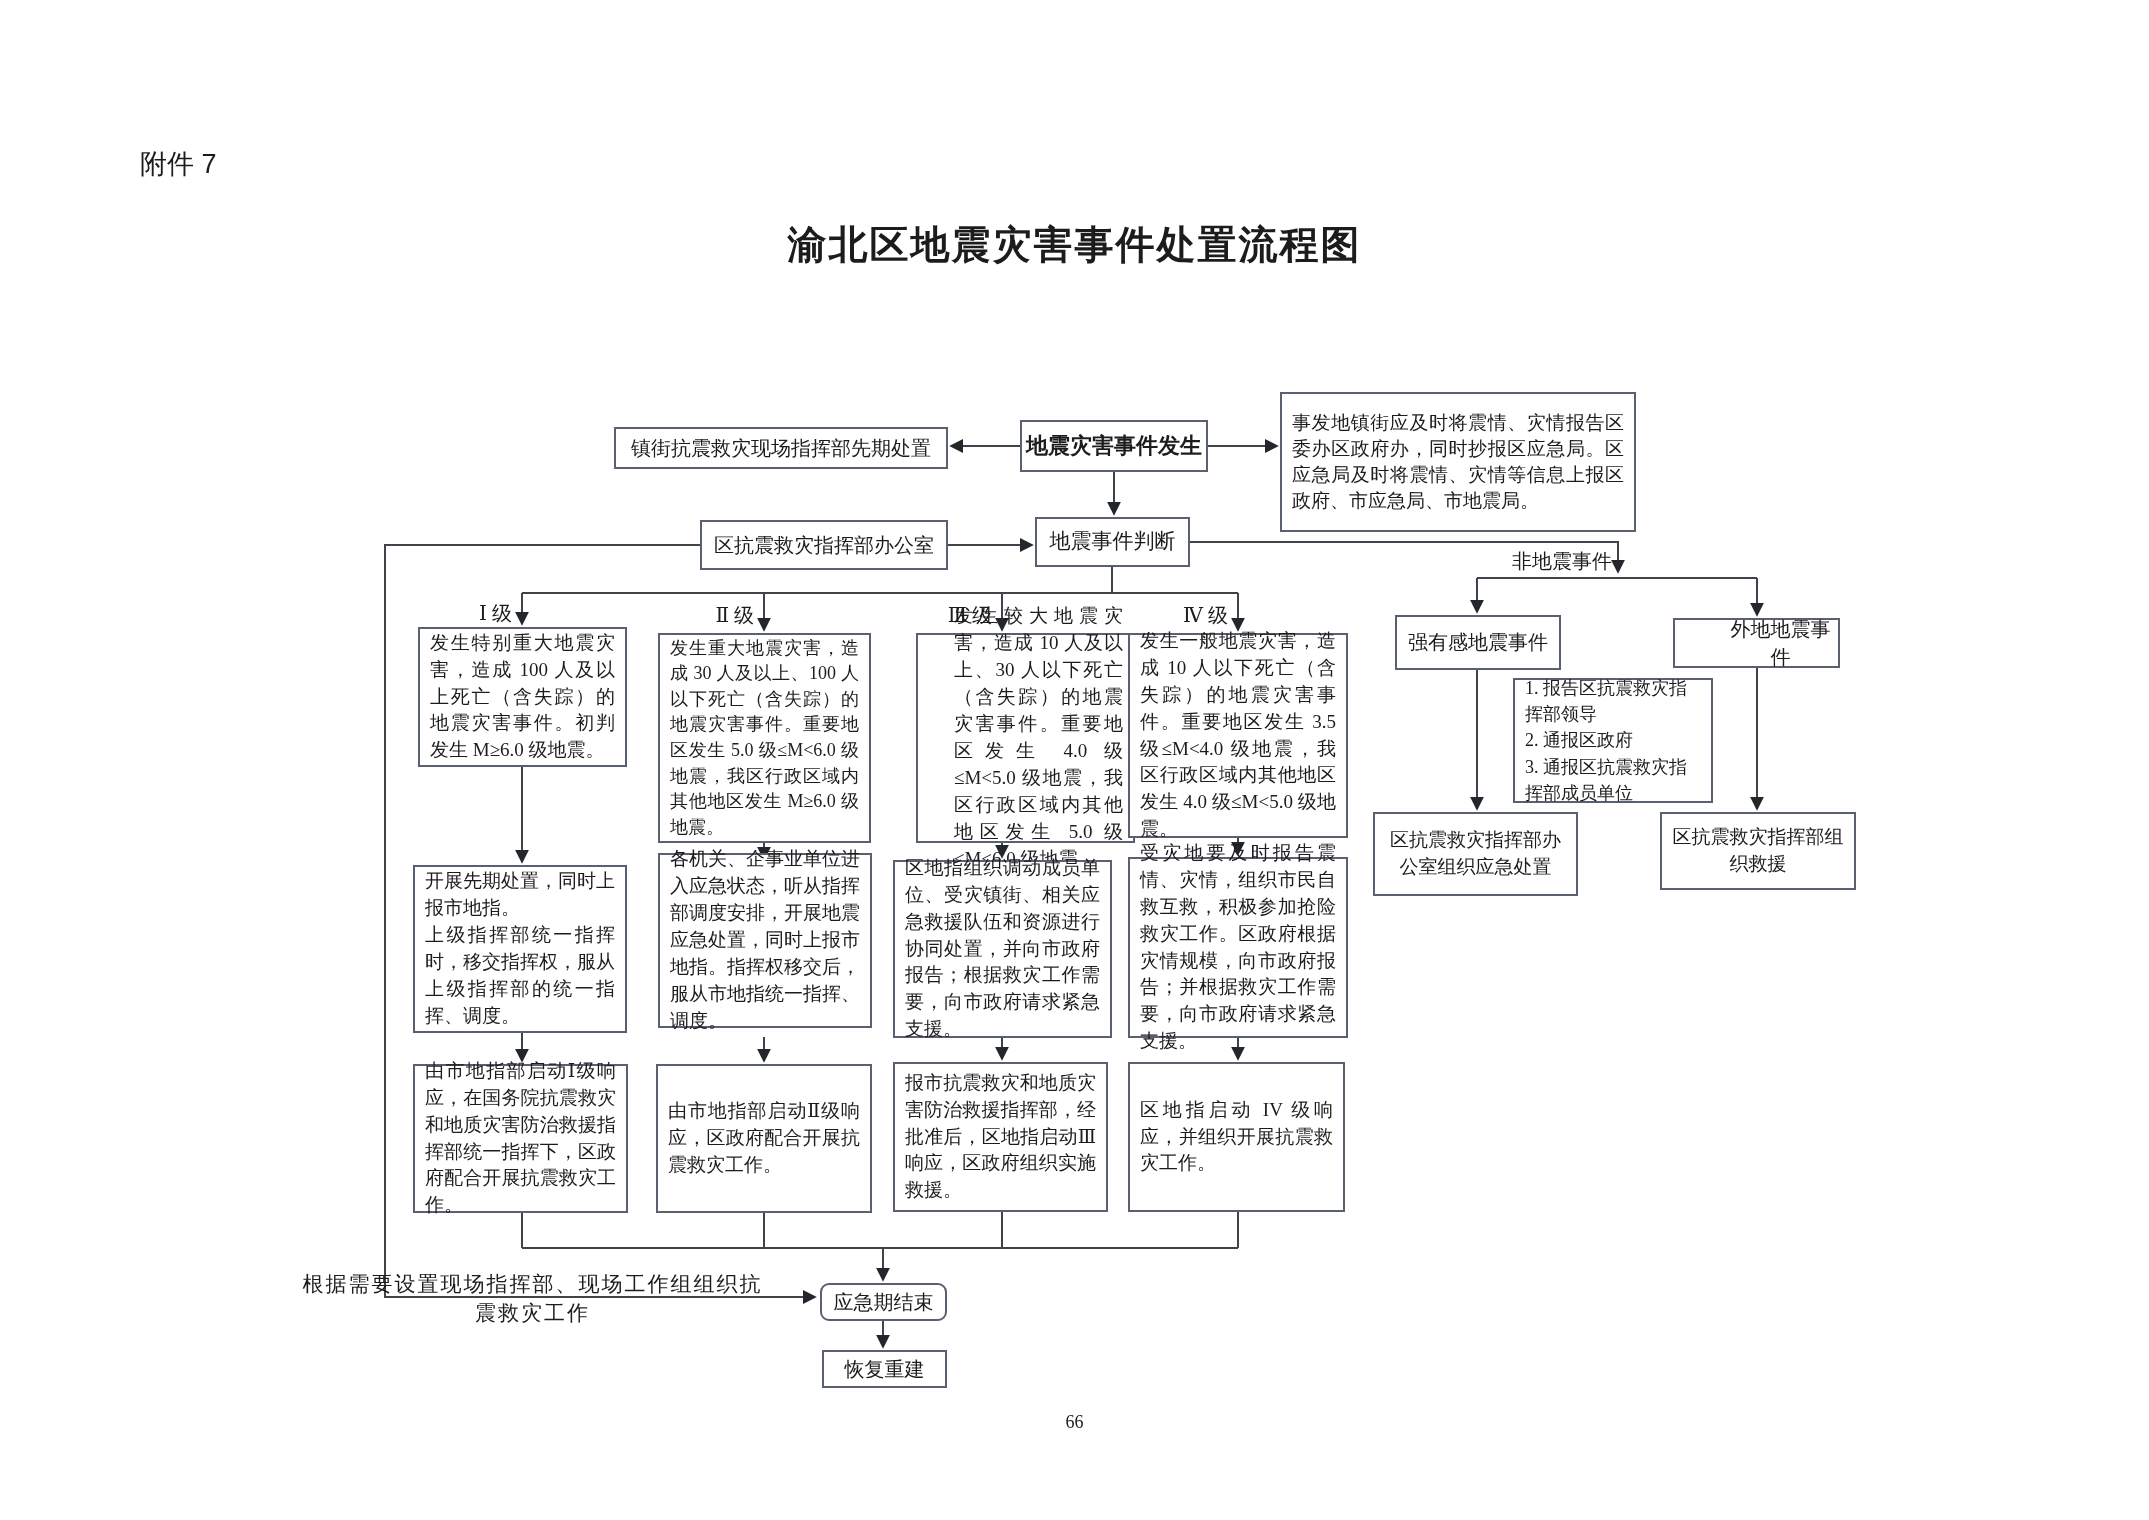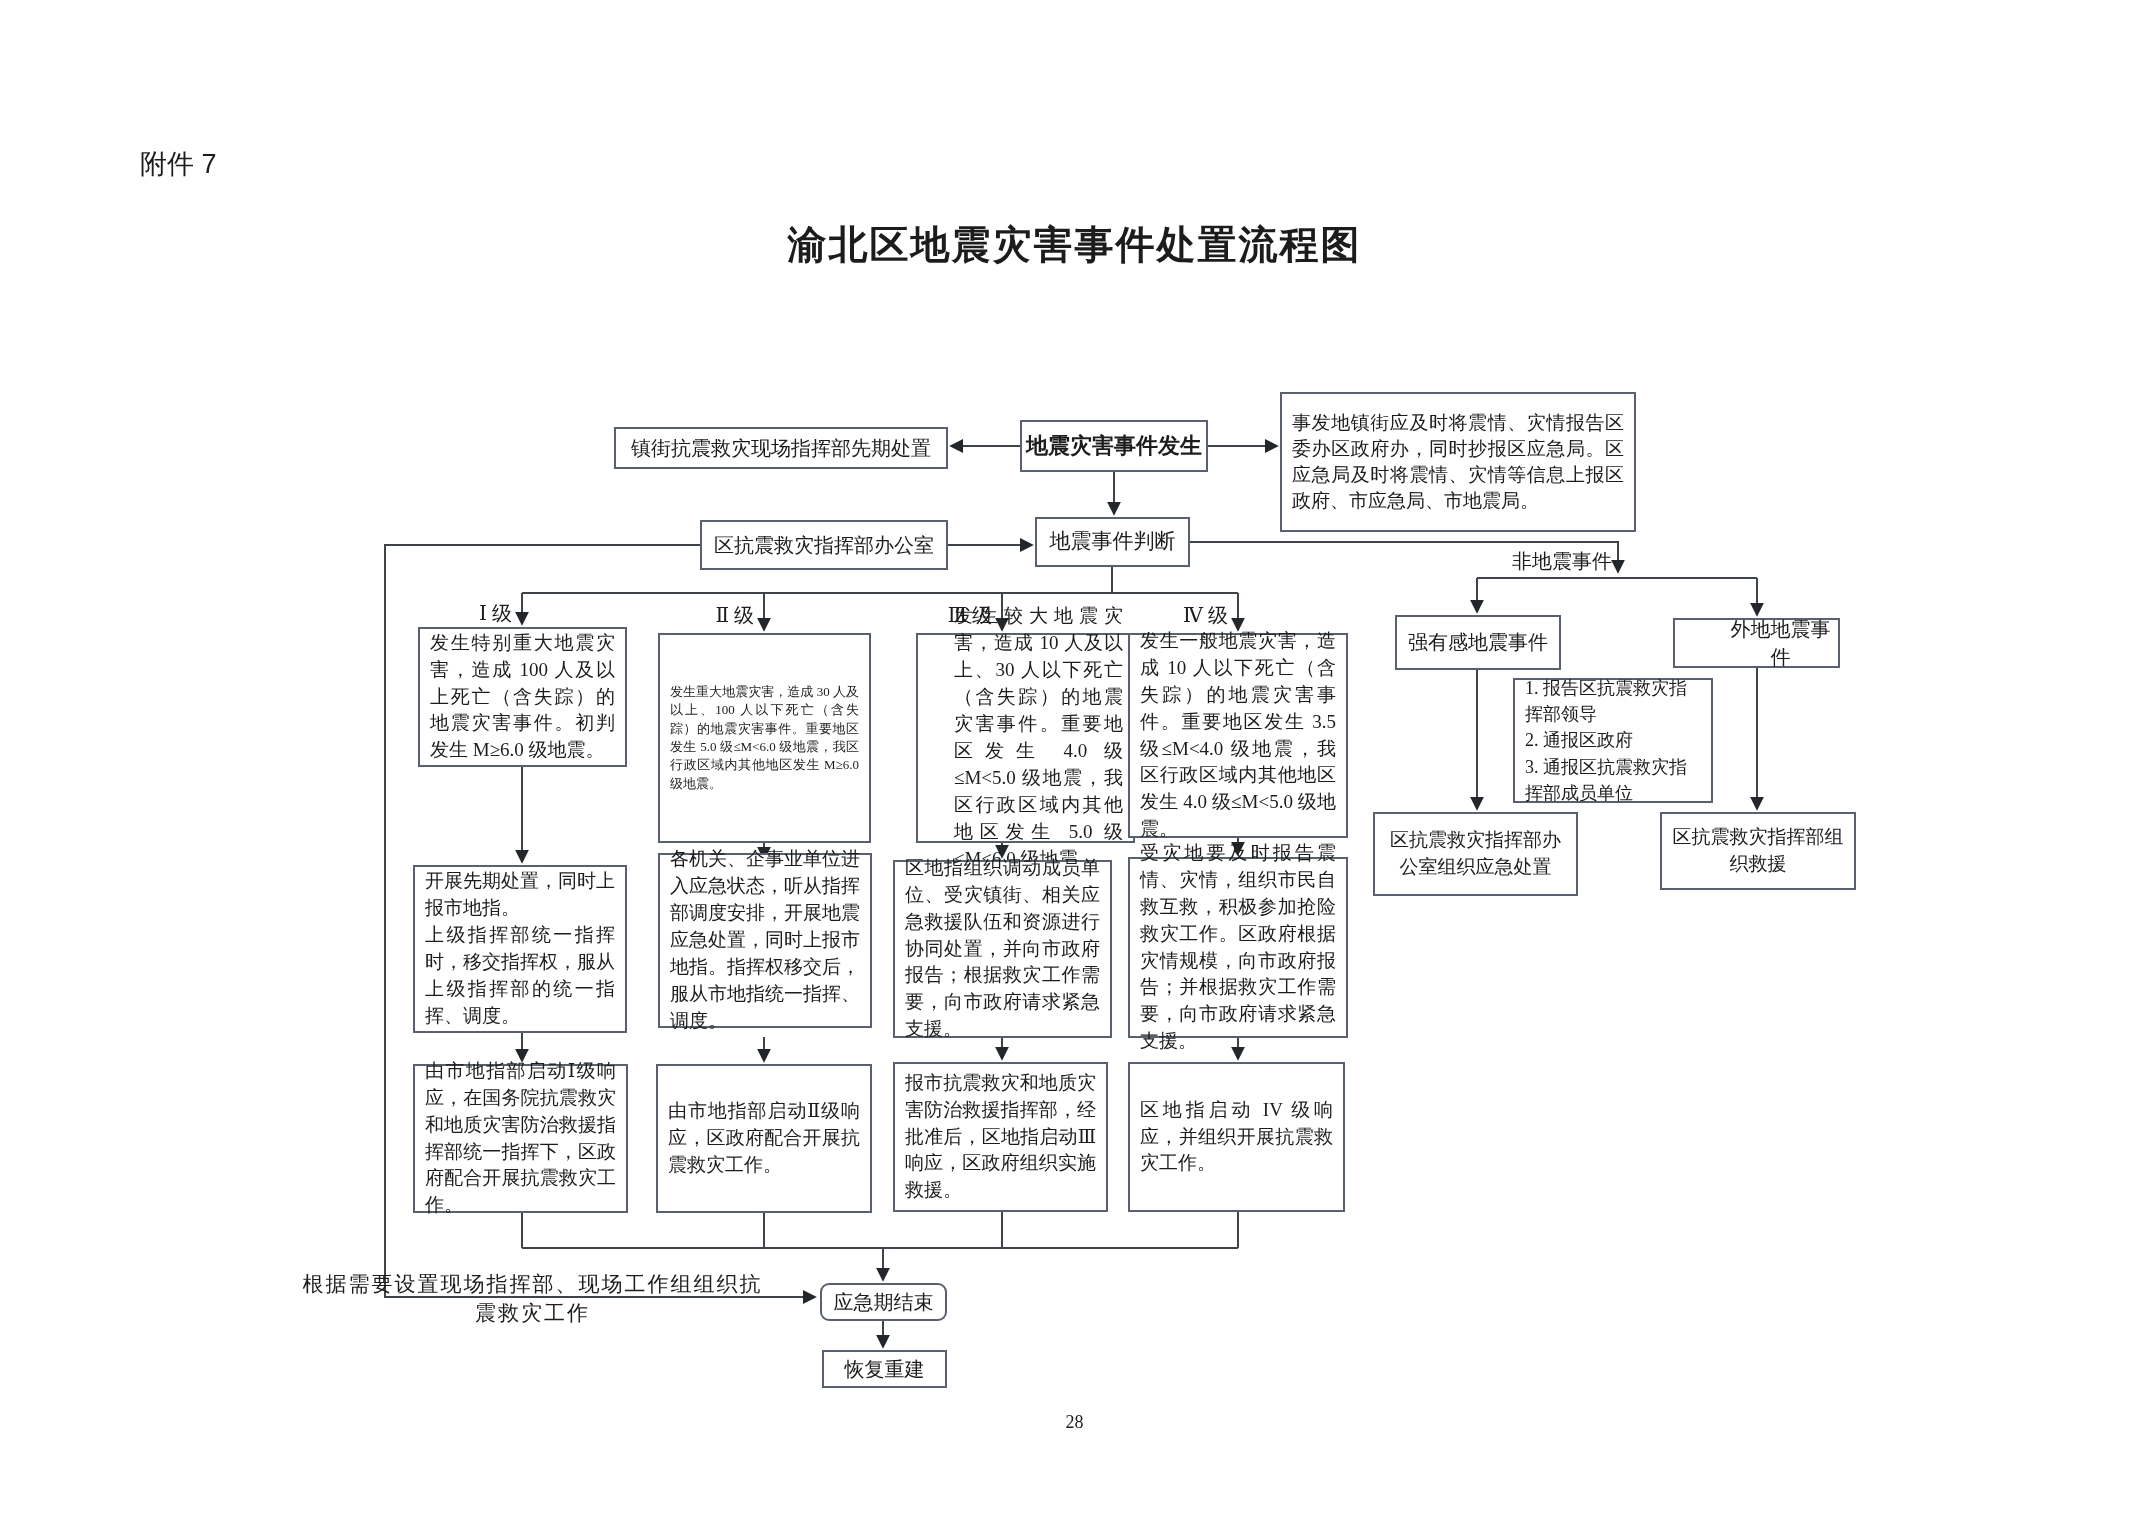--- a/index.html
+++ b/index.html
@@ -106,21 +106,21 @@
   <div class="label" style="left:1512px;top:548px;width:120px;">非地震事件</div>
 
   <div class="label" style="left:430px;top:600px;width:82px;text-align:right;">Ⅰ 级</div>
   <div class="label" style="left:672px;top:602px;width:82px;text-align:right;">Ⅱ 级</div>
   <div class="label" style="left:910px;top:602px;width:82px;text-align:right;">Ⅲ 级</div>
   <div class="label" style="left:1146px;top:602px;width:82px;text-align:right;">Ⅳ 级</div>
 
   <div class="box para" style="left:418px;top:627px;width:209px;height:140px;font-size:19px;">
       <div>发生特别重大地震灾害，造成 100 人及以上死亡（含失踪）的地震灾害事件。初判发生 M≥6.0 级地震。</div>
     </div>
-  <div class="box para" style="left:658px;top:633px;width:213px;height:210px;font-size:13px;">
+  <div class="box para" style="left:658px;top:633px;width:213px;height:210px;font-size:18px;">
       <div>发生重大地震灾害，造成 30 人及以上、100 人以下死亡（含失踪）的地震灾害事件。重要地区发生 5.0 级≤M&lt;6.0 级地震，我区行政区域内其他地区发生 M≥6.0 级地震。</div>
     </div>
   <div class="box para" style="left:916px;top:633px;width:219px;height:210px;font-size:19px;padding-left:36px;">
       <div>发生较大地震灾害，造成 10 人及以上、30 人以下死亡（含失踪）的地震灾害事件。重要地区发生 4.0 级≤M&lt;5.0 级地震，我区行政区域内其他地区发生 5.0 级≤M&lt;6.0 级地震。</div>
     </div>
   <div class="box para" style="left:1128px;top:633px;width:220px;height:205px;font-size:19px;">
       <div>发生一般地震灾害，造成 10 人以下死亡（含失踪）的地震灾害事件。重要地区发生 3.5 级≤M&lt;4.0 级地震，我区行政区域内其他地区发生 4.0 级≤M&lt;5.0 级地震。</div>
     </div>
 
   <div class="box para" style="left:413px;top:865px;width:214px;height:168px;font-size:19px;">
@@ -169,14 +169,14 @@
   </div>
 
   <div class="abs center" style="left:295px;top:1270px;width:475px;font-size:21px;letter-spacing:2px;line-height:1.38;background:transparent;">根据需要设置现场指挥部、现场工作组组织抗震救灾工作</div>
   <div class="box center" style="left:820px;top:1283px;width:127px;height:38px;font-size:20px;border-radius:9px;">
     <span>应急期结束</span>
   </div>
   <div class="box center" style="left:822px;top:1350px;width:125px;height:38px;font-size:20px;">
     <span>恢复重建</span>
   </div>
 
-  <div id="pageno" class="abs">28</div>
+  <div id="pageno" class="abs">66</div>
 </div>
 
 </body></html>

